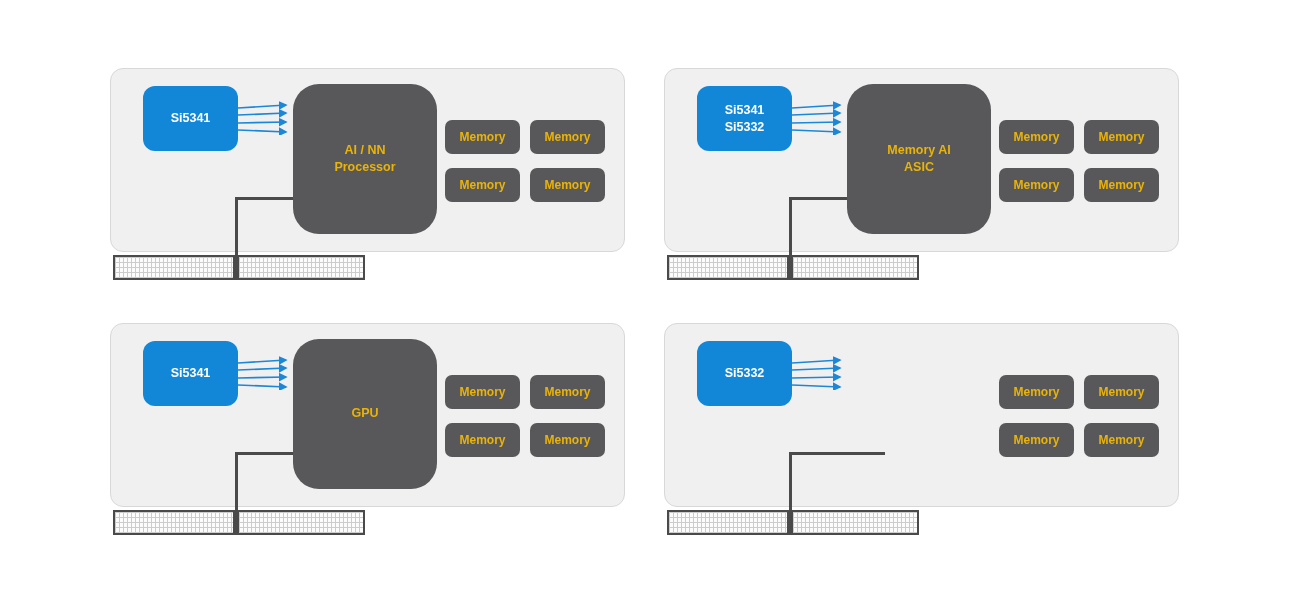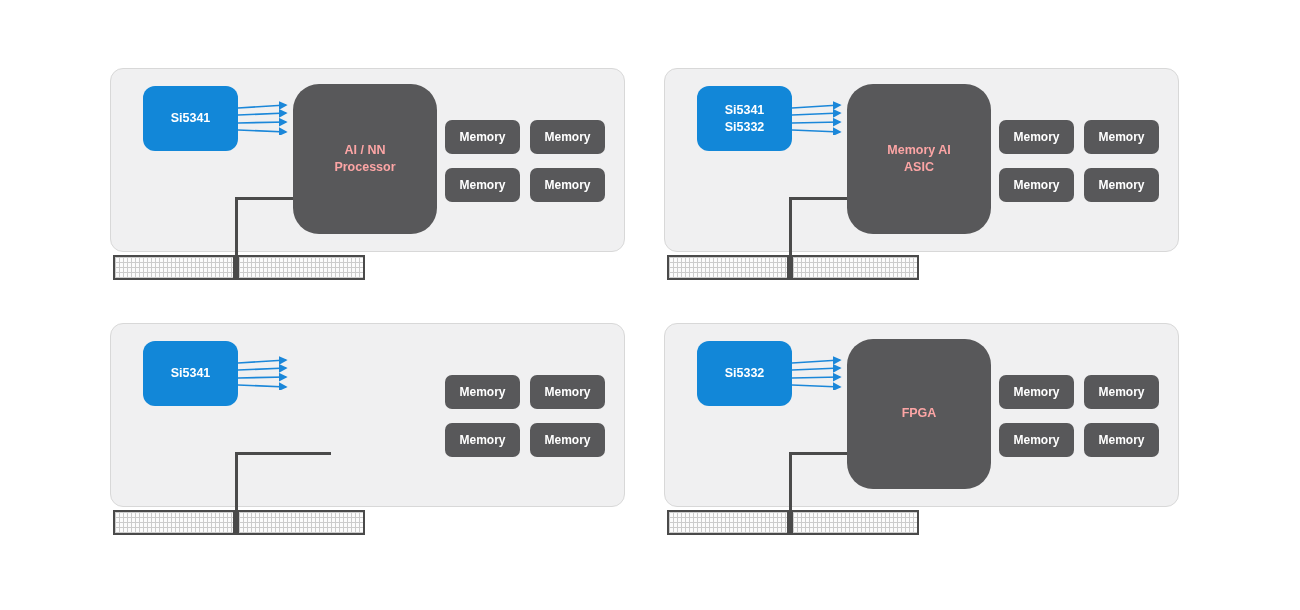--- a/index.html
+++ b/index.html
@@ -53,33 +53,33 @@
     z-index: 2;
   }
   .cpu {
     position: absolute;
     left: 183px; top: 16px;
     width: 144px; height: 150px;
     border-radius: 26px;
     background: #58585a;
     display: flex; align-items: center; justify-content: center;
     text-align: center;
-    color: #fca5a5;
+    color: #eab308;
     font-size: 12.5px; font-weight: 600;
     line-height: 1.4;
     white-space: pre-line;
     z-index: 2;
   }
   .mem {
     position: absolute;
     width: 75px; height: 34px;
     border-radius: 7px;
     background: #58585a;
     display: flex; align-items: center; justify-content: center;
-    color: #ffffff;
+    color: #eab308;
     font-size: 12px; font-weight: bold;
     z-index: 1;
   }
   .mem-1 { left: 335px; top: 52px; }
   .mem-2 { left: 420px; top: 52px; }
   .mem-3 { left: 335px; top: 100px; }
   .mem-4 { left: 420px; top: 100px; }
 
   .trace-h {
     position: absolute;
@@ -193,20 +193,21 @@
       <defs>
           <marker id="ah2" viewBox="0 0 8 8" refX="6.5" refY="4" markerWidth="5.5" markerHeight="5.5" orient="auto-start-reverse">
             <path d="M0,0 L8,4 L0,8 z" fill="#1b87d9"></path>
           </marker>
         </defs>
       <line x1="0" y1="7" x2="48" y2="4" stroke="#1b87d9" stroke-width="1.6" marker-end="url(#ah2)"></line>
       <line x1="0" y1="14" x2="48" y2="12" stroke="#1b87d9" stroke-width="1.6" marker-end="url(#ah2)"></line>
       <line x1="0" y1="22" x2="48" y2="21" stroke="#1b87d9" stroke-width="1.6" marker-end="url(#ah2)"></line>
       <line x1="0" y1="29" x2="48" y2="31" stroke="#1b87d9" stroke-width="1.6" marker-end="url(#ah2)"></line>
     </svg>
+    <div class="cpu"><span>GPU</span></div>
     <div class="mem mem-1">
         <span>Memory</span>
       </div>
     <div class="mem mem-2">
         <span>Memory</span>
       </div>
     <div class="mem mem-3">
         <span>Memory</span>
       </div>
     <div class="mem mem-4">
@@ -225,21 +226,20 @@
       <defs>
           <marker id="ah3" viewBox="0 0 8 8" refX="6.5" refY="4" markerWidth="5.5" markerHeight="5.5" orient="auto-start-reverse">
             <path d="M0,0 L8,4 L0,8 z" fill="#1b87d9"></path>
           </marker>
         </defs>
       <line x1="0" y1="7" x2="48" y2="4" stroke="#1b87d9" stroke-width="1.6" marker-end="url(#ah3)"></line>
       <line x1="0" y1="14" x2="48" y2="12" stroke="#1b87d9" stroke-width="1.6" marker-end="url(#ah3)"></line>
       <line x1="0" y1="22" x2="48" y2="21" stroke="#1b87d9" stroke-width="1.6" marker-end="url(#ah3)"></line>
       <line x1="0" y1="29" x2="48" y2="31" stroke="#1b87d9" stroke-width="1.6" marker-end="url(#ah3)"></line>
     </svg>
-    <div class="cpu"><span>FPGA</span></div>
     <div class="mem mem-1">
         <span>Memory</span>
       </div>
     <div class="mem mem-2">
         <span>Memory</span>
       </div>
     <div class="mem mem-3">
         <span>Memory</span>
       </div>
     <div class="mem mem-4">

